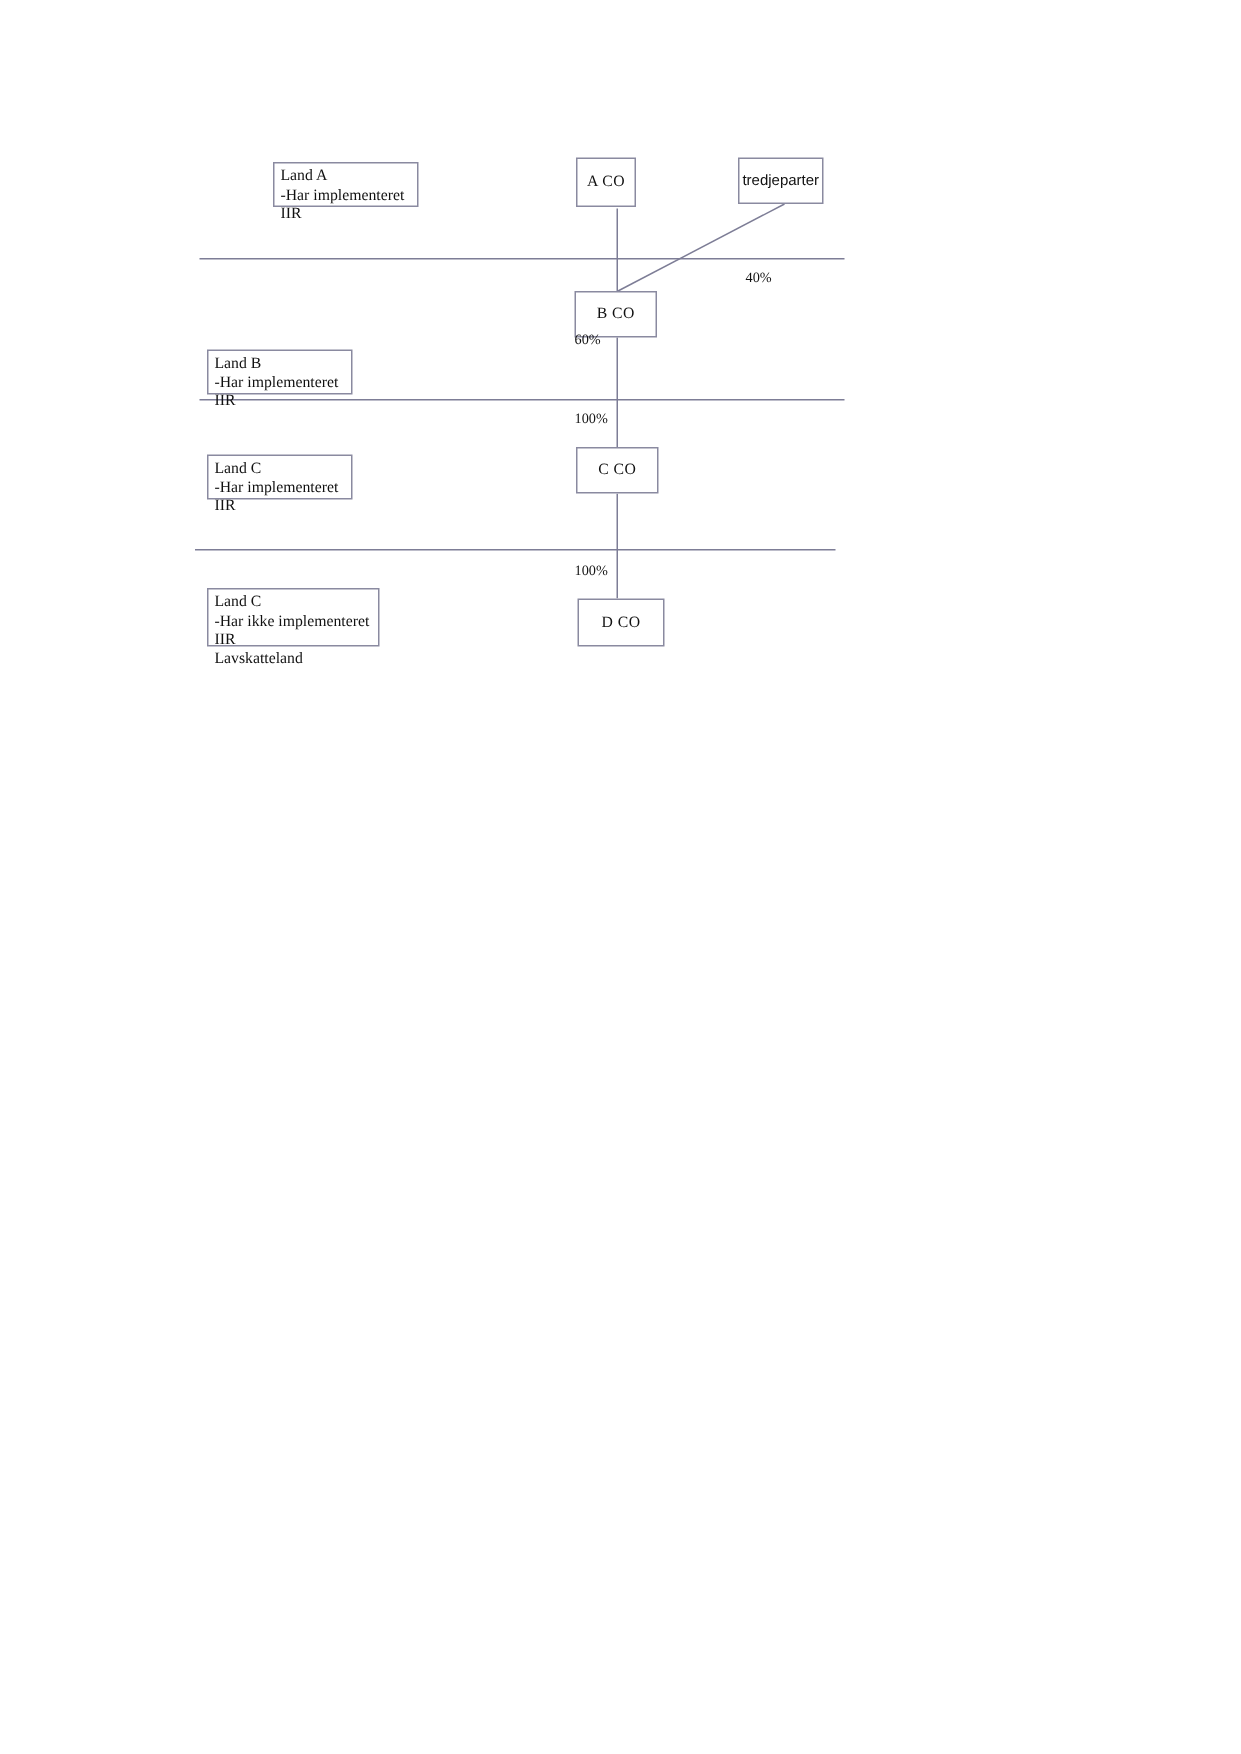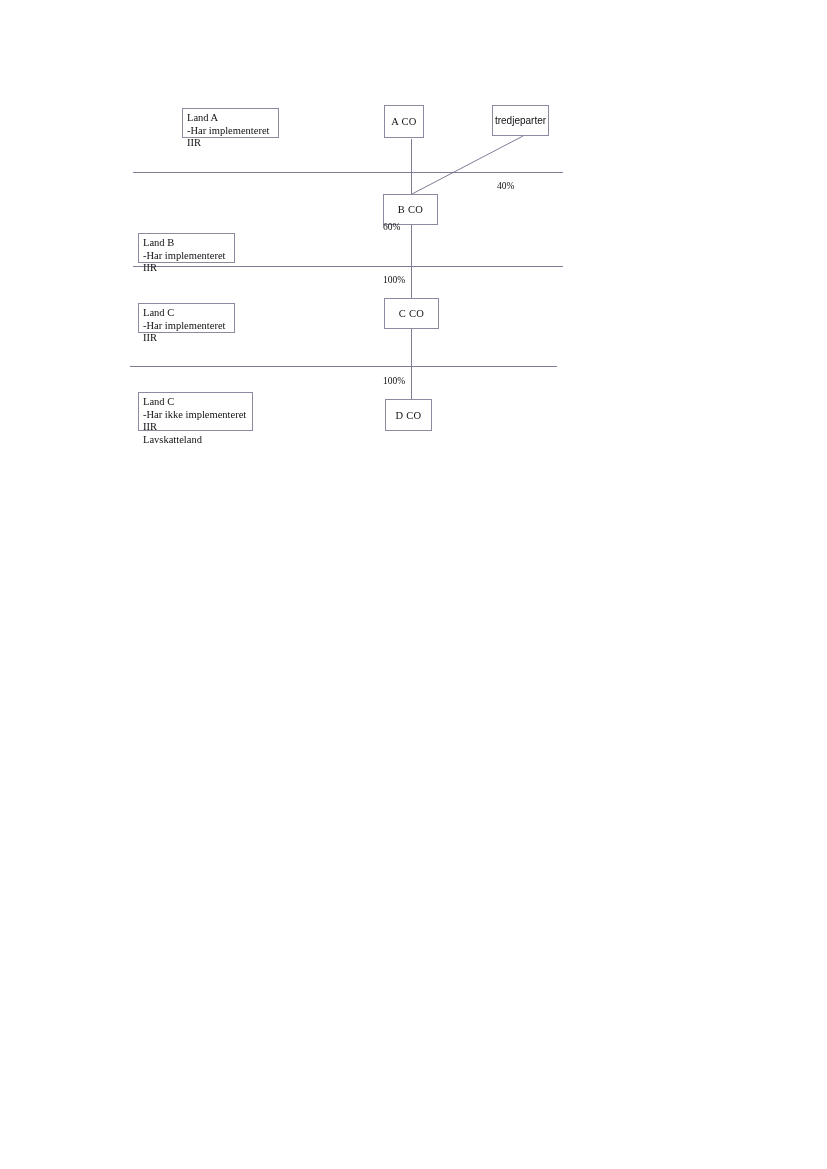--- a/index.html
+++ b/index.html
@@ -112,21 +112,21 @@
 Lavskatteland</div>
 
   <div class="entity-box" style="left:384px; top:105px; width:40px; height:33px;">A CO</div>
 
   <div class="entity-box sans" style="left:492px; top:105px; width:57px; height:31px;">tredjeparter</div>
 
   <div class="entity-box" style="left:383px; top:194px; width:55px; height:31px;">B CO</div>
 
   <div class="entity-box" style="left:384px; top:298px; width:55px; height:31px;">C CO</div>
 
-  <div class="entity-box" style="left:385px; top:399px; width:47px; height:32px;">D CO</div>
+  <div class="entity-box" style="left:385px; top:399px; width:58px; height:32px;">D CO</div>
 
   <div class="pct-label" style="left:383px; top:178px;margin-top:44px;">60%</div>
 
   <div class="pct-label" style="left:456px; top:181px;margin-left:41px;">40%</div>
 
   <div class="pct-label" style="left:383px; top:275px;">100%</div>
 
   <div class="pct-label" style="left:383px; top:376px;">100%</div>
 
 </div>

